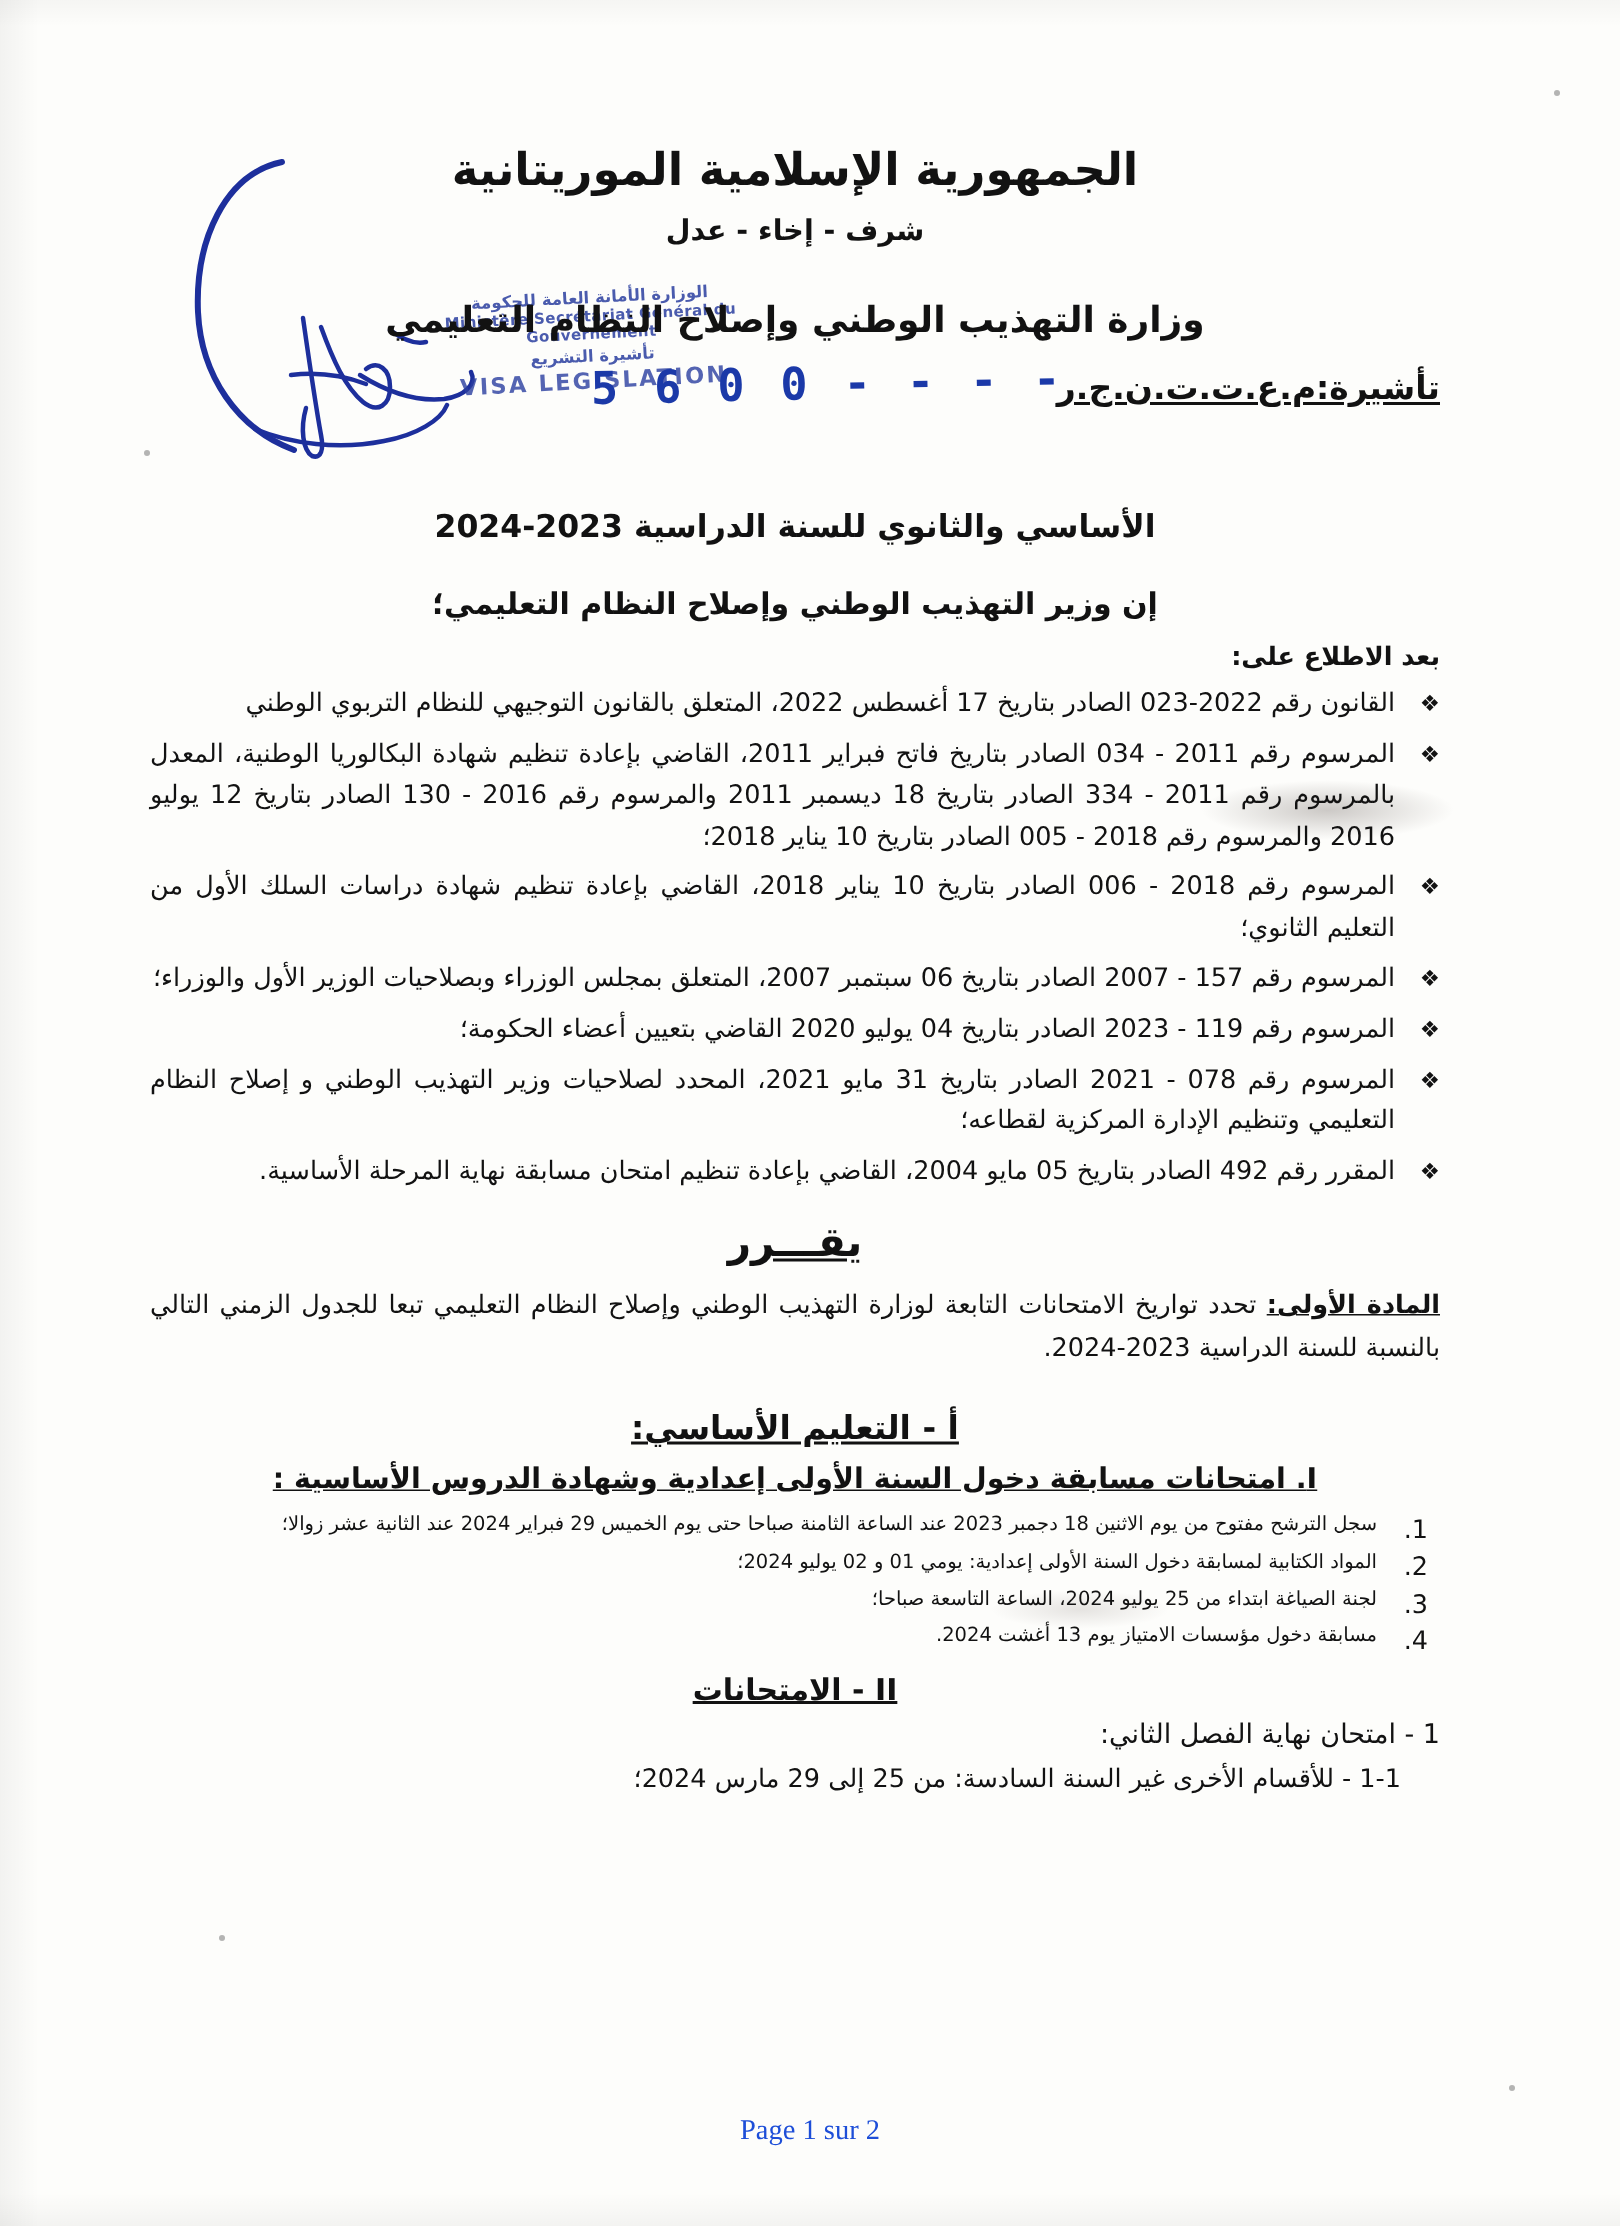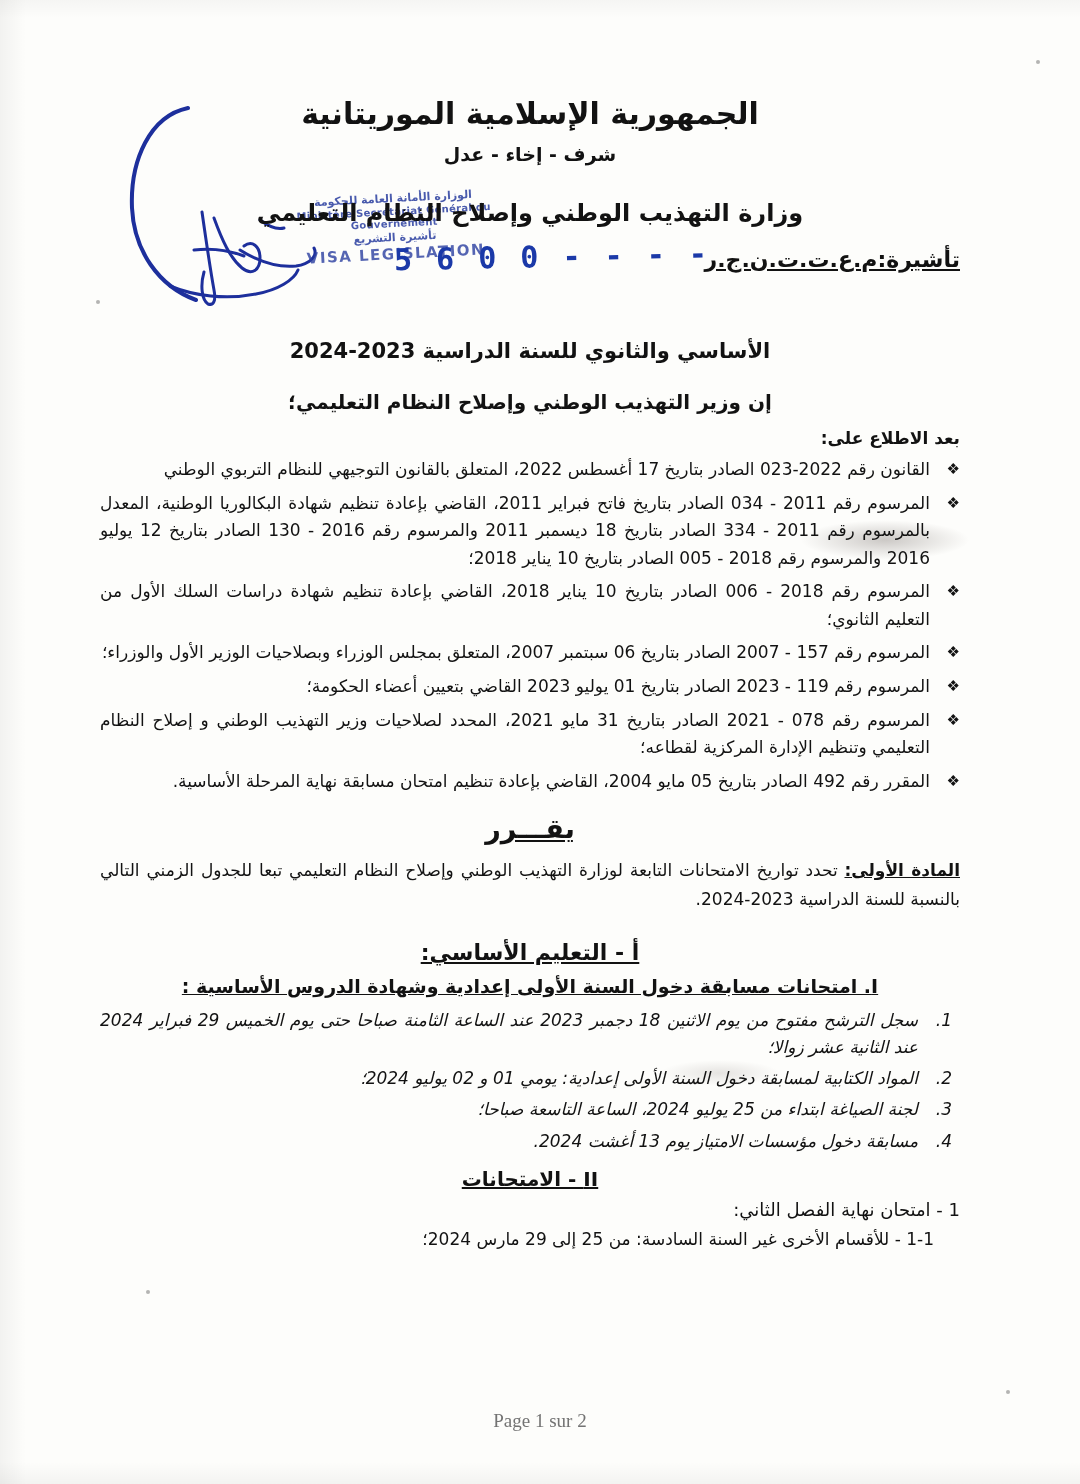--- a/index.html
+++ b/index.html
@@ -148,26 +148,25 @@
     margin-bottom: 10px;
   }
   ol.numlist {
     margin: 0 0 12px 0;
     padding: 0 42px 0 0;
     list-style: none;
     counter-reset: nl;
   }
   ol.numlist li {
     position: relative;
-    font-size: 17px;
+    font-size: 13px;
     line-height: 1.6;
     text-align: justify;
     margin-bottom: 4px;
     counter-increment: nl;
-    font-style: italic;
   }
   ol.numlist li::before {
     content: counter(nl) ".";
     position: absolute;
     right: -34px;
     top: 0;
     font-size: 17px;
   }
   .sec-ii {
     text-align: center;
@@ -189,21 +188,21 @@
     line-height: 1.6;
   }
   .footer {
     position: absolute;
     left: 0; right: 0;
     bottom: 52px;
     text-align: center;
     font-size: 19px;
     font-family: "Liberation Serif", serif;
     direction: ltr;
-    color: #737373;
+    color: #1d4ed8;
   }
   
   .stamp {
     position: absolute;
     right: 560px;
     top: 192px;
     width: 250px;
     height: 90px;
     transform: rotate(-3deg);
     pointer-events: none;
@@ -321,21 +320,21 @@
       <li>
         <span class="bullet">❖</span>
         <span>المرسوم رقم 2018 - 006 الصادر بتاريخ 10 يناير 2018، القاضي بإعادة تنظيم شهادة دراسات السلك الأول من التعليم الثانوي؛</span>
       </li>
       <li>
         <span class="bullet">❖</span>
         <span>المرسوم رقم 157 - 2007 الصادر بتاريخ 06 سبتمبر 2007، المتعلق بمجلس الوزراء وبصلاحيات الوزير الأول والوزراء؛</span>
       </li>
       <li>
         <span class="bullet">❖</span>
-        <span>المرسوم رقم 119 - 2023 الصادر بتاريخ 01 يوليو 2023 القاضي بتعيين أعضاء الحكومة؛</span>
+        <span>المرسوم رقم 119 - 2023 الصادر بتاريخ 04 يوليو 2020 القاضي بتعيين أعضاء الحكومة؛</span>
       </li>
       <li>
         <span class="bullet">❖</span>
         <span>المرسوم رقم 078 - 2021 الصادر بتاريخ 31 مايو 2021، المحدد لصلاحيات وزير التهذيب الوطني و إصلاح النظام التعليمي وتنظيم الإدارة المركزية لقطاعه؛</span>
       </li>
       <li>
         <span class="bullet">❖</span>
         <span>المقرر رقم 492 الصادر بتاريخ 05 مايو 2004، القاضي بإعادة تنظيم امتحان مسابقة نهاية المرحلة الأساسية.</span>
       </li>
     </ul>

